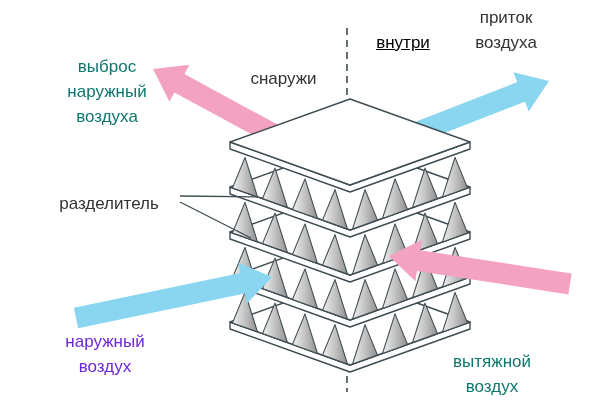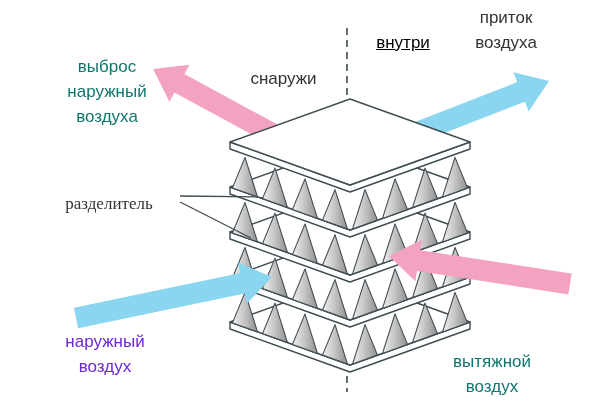--- a/index.html
+++ b/index.html
@@ -96,21 +96,21 @@
 
   <div class="label" style="left: 356px; top: 30px; width: 94px; color: #000000; text-decoration: underline;">
     <div>внутри</div>
   </div>
 
   <div class="label" style="left: 430px; top: 5px; width: 152px; color: rgb(51, 51, 51);">
     <div>приток</div>
     <div>воздуха</div>
   </div>
 
-  <div class="label" style="left: 40px; top: 191px; width: 138px; color: rgb(51, 51, 51); font-family: Liberation Serif, serif;">
+  <div class="label" style="left: 40px; top: 191px; width: 138px; color: rgb(51, 51, 51);">
     <div>разделитель</div>
   </div>
 
   <div class="label" style="left: 27px; top: 329px; width: 156px; color: #6d28d9;">
     <div>наружный</div>
     <div>воздух</div>
   </div>
 
   <div class="label" style="left: 414px; top: 349px; width: 156px; color: #0f766e;">
     <div>вытяжной</div>

